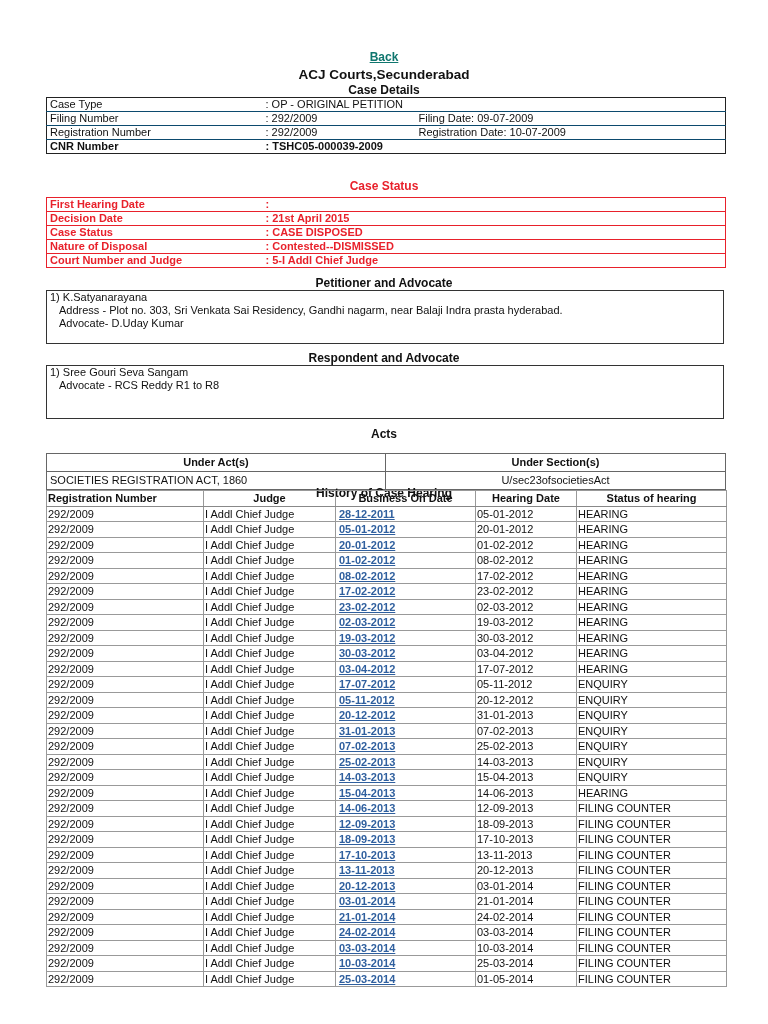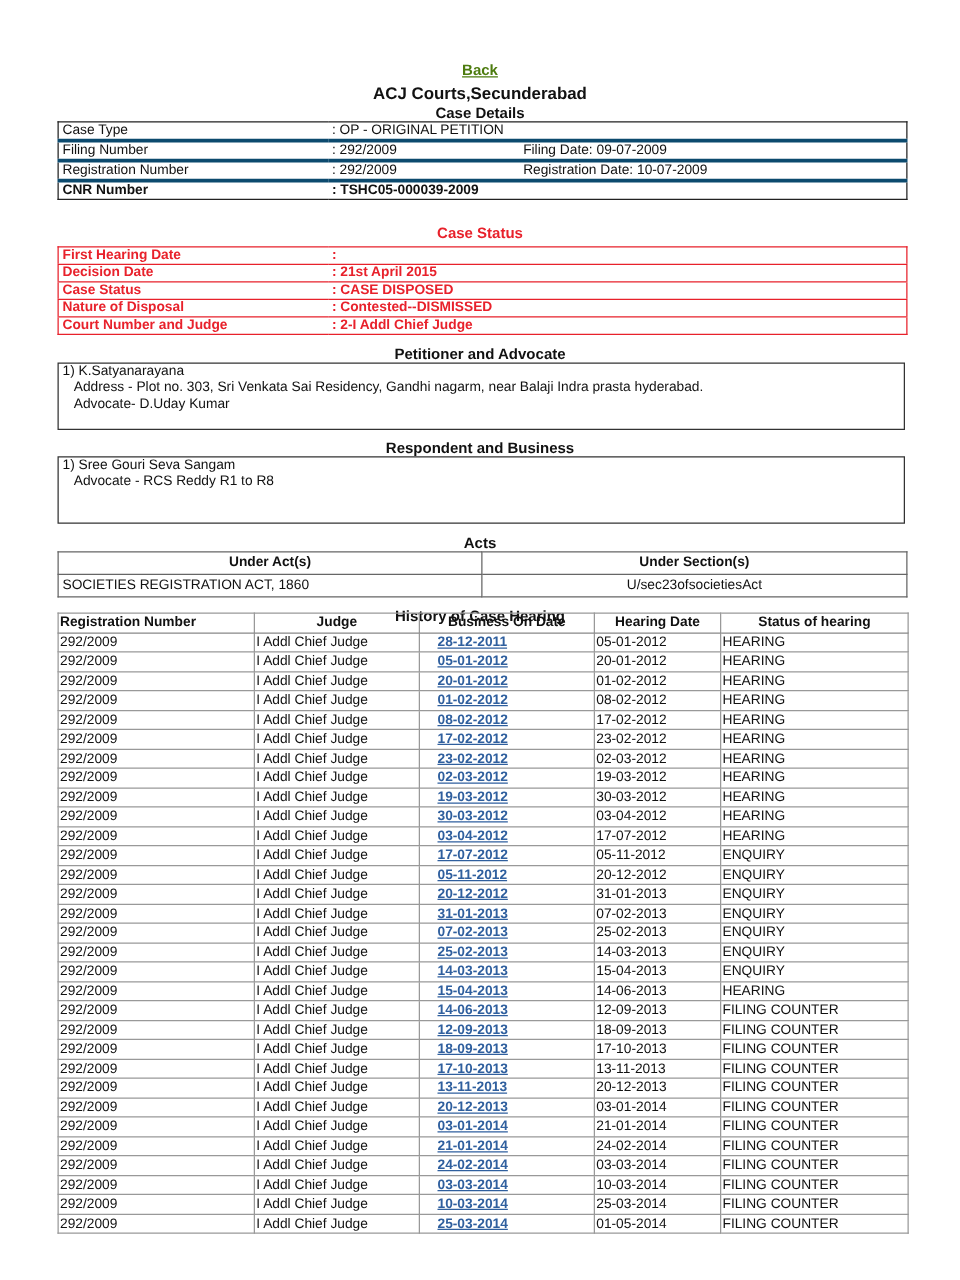--- a/index.html
+++ b/index.html
@@ -6,71 +6,71 @@
   body {
     width: 768px; height: 1024px; overflow: hidden;
     font-family: "Liberation Sans", sans-serif;
     color: #111;
     position: relative;
   }
   .back {
     position: absolute; top: 47px; left: 0; width: 768px; text-align: center;
   }
   .back a {
-    color: #4d7c0f; font-weight: bold; font-size: 12px; text-decoration: underline;
+    color: #0f766e; font-weight: bold; font-size: 12px; text-decoration: underline;
   }
   .court-title {
     position: absolute; top: 67px; left: 0; width: 768px; text-align: center;
     font-weight: bold; font-size: 13.5px;
   }
   .section-title {
     position: absolute; left: 0; width: 768px; text-align: center;
     font-weight: bold; font-size: 12px;
   }
   .red { color: #e8212b; }
   table { border-collapse: collapse; }
   .box {
     position: absolute; left: 46px; width: 680px;
     border: 1.5px solid #222;
   }
   .details td {
     font-size: 11px; height: 13px; padding: 0 3px; line-height: 13px;
-    border-bottom: 3px solid #0c4a6e; white-space: nowrap;
+    border-bottom: 1px solid #0c4a6e; white-space: nowrap;
   }
   .details tr:last-child td { border-bottom: none; font-weight: bold; }
   .status { border: 1.5px solid #e8212b; }
   .status td {
     font-size: 11px; height: 13px; line-height: 13px; padding: 0 3px;
     border-bottom: 1px solid #e8212b; color: #e8212b; font-weight: bold; white-space: nowrap;
   }
   .status tr:last-child td { border-bottom: none; }
   .party {
     position: absolute; left: 46px; width: 678px;
     border: 1.5px solid #333; font-size: 11px; line-height: 12.8px;
     padding: 0 0 0 3px; box-sizing: border-box;
   }
   .party .ind { padding-left: 9px; }
   .acts {
-    position: absolute; left: 46px; width: 680px; border: 1.5px solid #444;
+    position: absolute; left: 46px; width: 680px; border: 1.5px solid #444; margin-top: 12px;
   }
   .acts th, .acts td {
     font-size: 11px; height: 15px; line-height: 15px; border: 1px solid #666;
   }
   .acts th { font-weight: bold; text-align: center; }
   .hist {
     position: absolute; left: 46px; top: 490px; width: 681px;
     border: 1.5px solid #555;
   }
   .hist th, .hist td {
     font-size: 11px; height: 14.5px; line-height: 14.5px; padding: 0 1px;
     border: 1px solid #999; white-space: nowrap; text-align: left;
   }
   .hist th { font-weight: bold; text-align: center; border-bottom: 1.5px solid #888; }
   .hist th:first-child { text-align: left; }
-  .hist td.bd a { color: #2f5f9e; font-weight: bold; text-decoration: underline; padding-left: 13px; margin-top: 19px; }
+  .hist td.bd a { color: #2f5f9e; font-weight: bold; text-decoration: underline; padding-left: 2px; margin-top: 19px; }
 </style>
 </head>
 <body>
 
 <div class="back">
   <a href="#">Back</a>
 </div>
 <div class="court-title">ACJ Courts,Secunderabad</div>
 
 <div class="section-title" style="top:83px;">Case Details</div>
@@ -122,33 +122,33 @@
       <tr>
         <td>Case Status</td>
         <td>: CASE DISPOSED</td>
       </tr>
       <tr>
         <td>Nature of Disposal</td>
         <td>: Contested--DISMISSED</td>
       </tr>
       <tr>
         <td>Court Number and Judge</td>
-        <td>: 2-I Addl Chief Judge</td>
+        <td>: 5-I Addl Chief Judge</td>
       </tr>
     </tbody>
 </table>
 
 <div class="section-title" style="top:276px;">Petitioner and Advocate</div>
 <div class="party" style="top:290px; height:54px;">
   <div>1) K.Satyanarayana</div>
   <div class="ind">Address - Plot no. 303, Sri Venkata Sai Residency, Gandhi nagarm, near Balaji Indra prasta hyderabad.</div>
   <div class="ind">Advocate- D.Uday Kumar</div>
 </div>
 
-<div class="section-title" style="top:351px;">Respondent and Business</div>
+<div class="section-title" style="top:351px;">Respondent and Advocate</div>
 <div class="party" style="top:365px; height:54px;">
   <div>1) Sree Gouri Seva Sangam</div>
   <div class="ind">Advocate - RCS Reddy R1 to R8</div>
 </div>
 
 <div class="section-title" style="top:427px;">Acts</div>
 <table class="acts" style="top:441px;">
   <colgroup>
       <col style="width:339px">
       <col>

